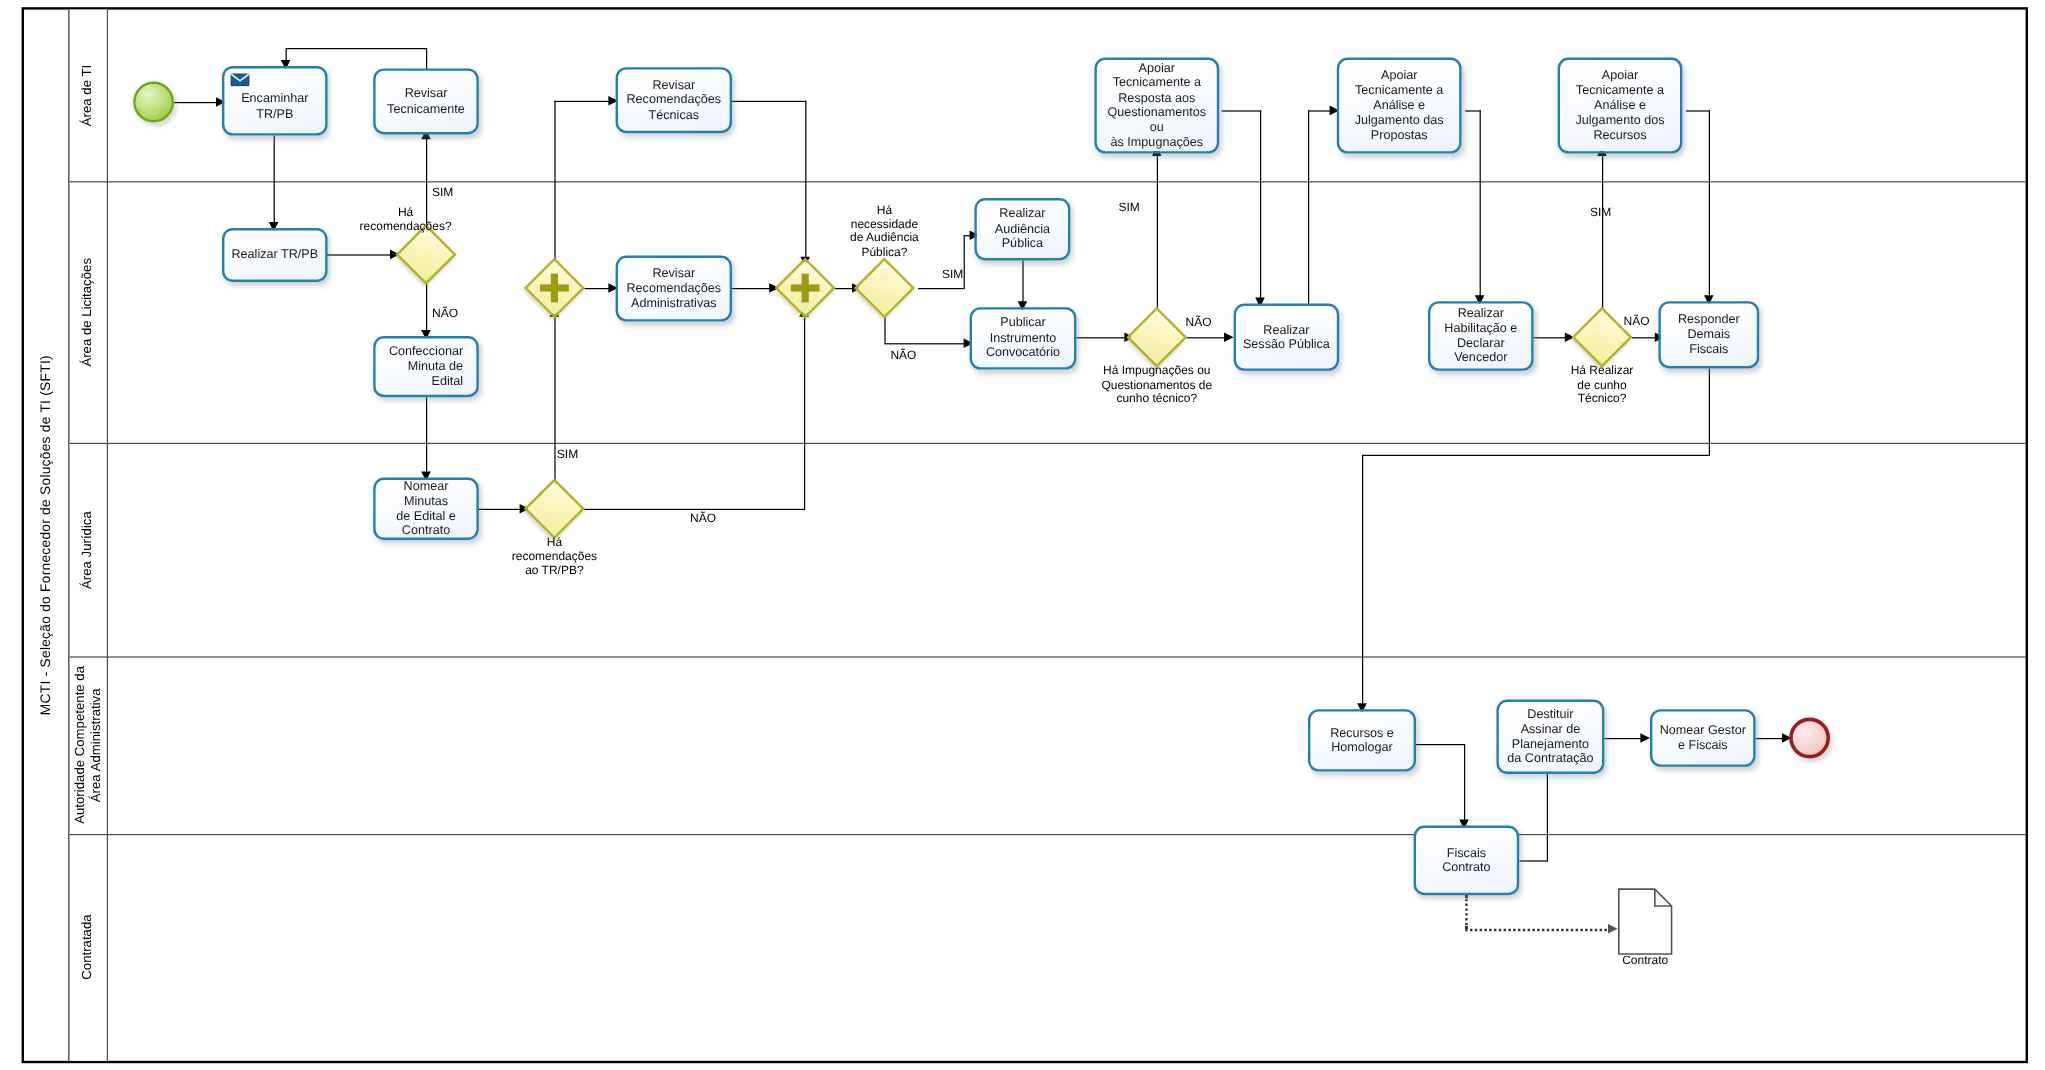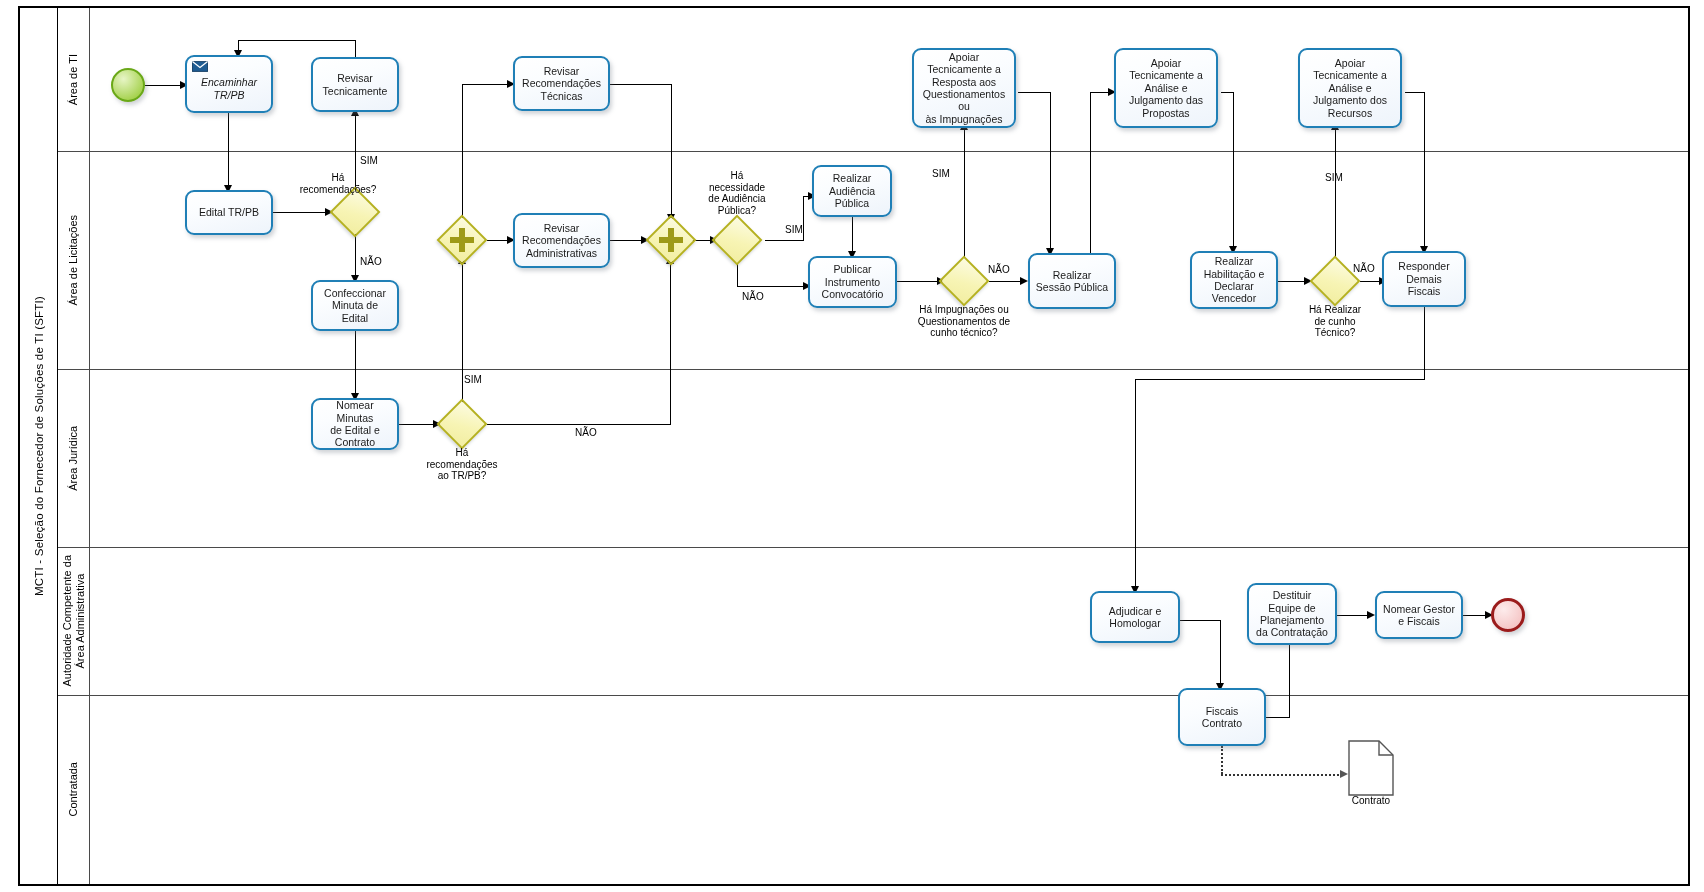--- a/index.html
+++ b/index.html
@@ -215,21 +215,21 @@
   <div class="dot" style="left:1221px;top:774px;width:122px;"></div>
   <div class="arw arw-ro" style="left:1340px;top:769.5px;"></div>
 
   <div class="ev ev-start" style="left:111px;top:68px;width:34px;height:34px;"></div>
 
   <div class="task has-icon" style="left:185px;top:55px;width:88px;height:58px;">
     <svg class="env-icon" viewBox="0 0 18 12">
       <rect x="0.5" y="0.5" width="17" height="11" fill="#1f5c92" stroke="#123c63"></rect>
       <path d="M0.5 0.5 L9 7 L17.5 0.5" fill="none" stroke="#ffffff" stroke-width="1.4"></path>
     </svg>
-    <span style="white-space:pre-line;padding-top:9px;font-style:italic;">Encaminhar
+    <span style="white-space:pre-line;padding-top:9px;">Encaminhar
 TR/PB</span>
   </div>
 
   <div class="task" style="left:311px;top:57px;width:88px;height:55px;">
     <span style="white-space:pre-line;">Revisar
 Tecnicamente</span>
   </div>
 
   <div class="task" style="left:513px;top:56px;width:97px;height:55px;">
     <span style="white-space:pre-line;">Revisar
@@ -255,25 +255,25 @@
 
   <div class="task" style="left:1298px;top:48px;width:104px;height:80px;">
     <span style="white-space:pre-line;">Apoiar
 Tecnicamente a
 Análise e
 Julgamento dos
 Recursos</span>
   </div>
 
   <div class="task" style="left:185px;top:190px;width:88px;height:45px;">
-    <span style="white-space:pre-line;">Edital TR/PB</span>
+    <span style="white-space:pre-line;">Realizar TR/PB</span>
   </div>
 
   <div class="task" style="left:311px;top:280px;width:88px;height:51px;">
-    <span style="white-space:pre-line;">Confeccionar
+    <span style="white-space:pre-line;text-align:right;">Confeccionar
 Minuta de
 Edital</span>
   </div>
 
   <div class="task" style="left:513px;top:213px;width:97px;height:55px;">
     <span style="white-space:pre-line;">Revisar
 Recomendações
 Administrativas</span>
   </div>
 
@@ -307,27 +307,27 @@
 Fiscais</span>
   </div>
 
   <div class="task" style="left:311px;top:398px;width:88px;height:52px;">
     <span style="white-space:pre-line;">Nomear Minutas
 de Edital e
 Contrato</span>
   </div>
 
   <div class="task" style="left:1090px;top:591px;width:90px;height:52px;">
-    <span style="white-space:pre-line;">Adjudicar e
+    <span style="white-space:pre-line;">Recursos e
 Homologar</span>
   </div>
 
   <div class="task" style="left:1247px;top:583px;width:90px;height:62px;">
     <span style="white-space:pre-line;">Destituir
-Equipe de
+Assinar de
 Planejamento
 da Contratação</span>
   </div>
 
   <div class="task" style="left:1375px;top:591px;width:88px;height:48px;">
     <span style="white-space:pre-line;">Nomear Gestor
 e Fiscais</span>
   </div>
 
   <div class="ev ev-end" style="left:1491px;top:598px;width:34px;height:34px;"></div>

